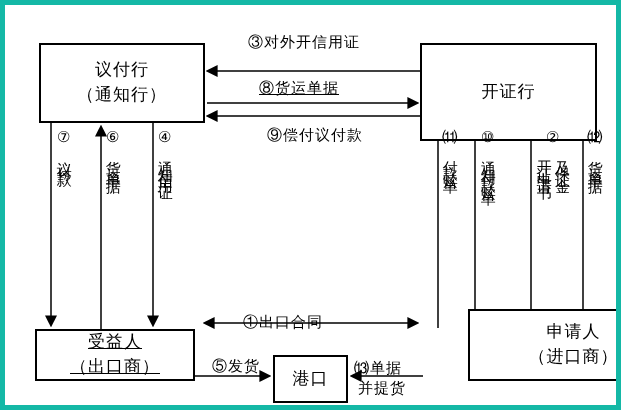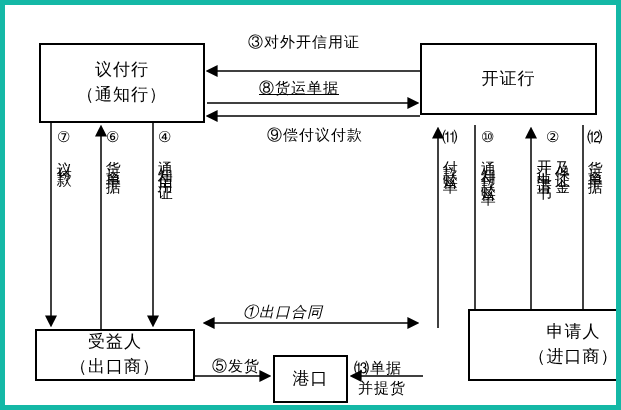--- a/index.html
+++ b/index.html
@@ -59,42 +59,42 @@
       <line x1="190" y1="371" x2="264" y2="371" marker-end="url(#ah)"></line>
       <line x1="418" y1="371" x2="347" y2="371" marker-end="url(#ah)"></line>
     </g>
   </svg>
 
   <div class="box" style="left:34px;top:38px;width:166px;height:80px;">
     <span>议付行</span>
     <span>（通知行）</span>
   </div>
 
-  <div class="box" style="left:415px;top:38px;width:177px;height:72px;">
+  <div class="box" style="left:415px;top:38px;width:177px;height:98px;">
     <span>开证行</span>
   </div>
 
-  <div class="box" style="left:30px;top:324px;width:160px;height:52px;">
+  <div class="box" style="left:30px;top:324px;width:160px;height:52px;text-decoration:underline;">
     <span>受益人</span>
     <span>（出口商）</span>
   </div>
 
   <div class="box" style="left:268px;top:350px;width:75px;height:48px;align-items:center;">
     <span>港口</span>
   </div>
 
   <div class="box" style="left:418px;top:304px;width:211px;height:72px;margin-left:45px;">
     <span>申请人</span>
     <span>（进口商）</span>
   </div>
 
   <div class="hlabel" style="left:243px;top:28px;">③对外开信用证</div>
   <div class="hlabel" style="left:254px;top:74px;text-decoration:underline;">⑧货运单据</div>
   <div class="hlabel" style="left:262px;top:121px;">⑨偿付议付款</div>
-  <div class="hlabel" style="left:238px;top:298px;font-style:italic;">①出口合同</div>
+  <div class="hlabel" style="left:238px;top:308px;">①出口合同</div>
   <div class="hlabel" style="left:207px;top:352px;">⑤发货</div>
   <div class="hlabel" style="left:349px;top:354px;text-align:right;">⒀单据</div>
   <div class="hlabel" style="left:353px;top:374px;">并提货</div>
 
   <div class="vlabel" style="left:50px;top:125px;">
     <span class="vnum">⑦</span>
     <span class="vtext">议付款</span>
   </div>
   <div class="vlabel" style="left:99px;top:125px;">
     <span class="vnum">⑥</span>

